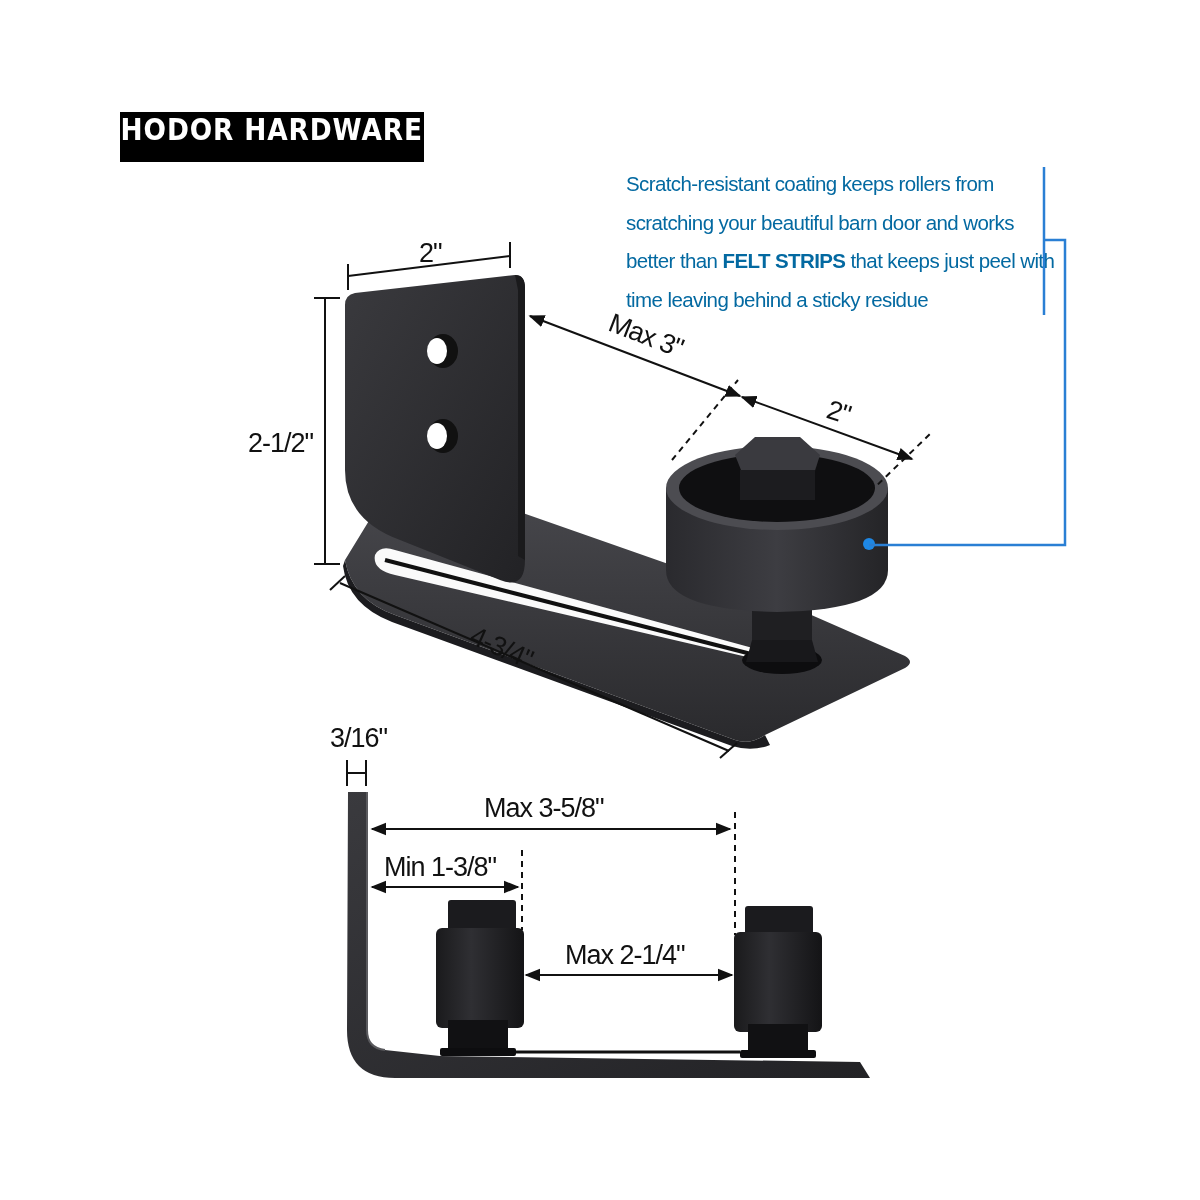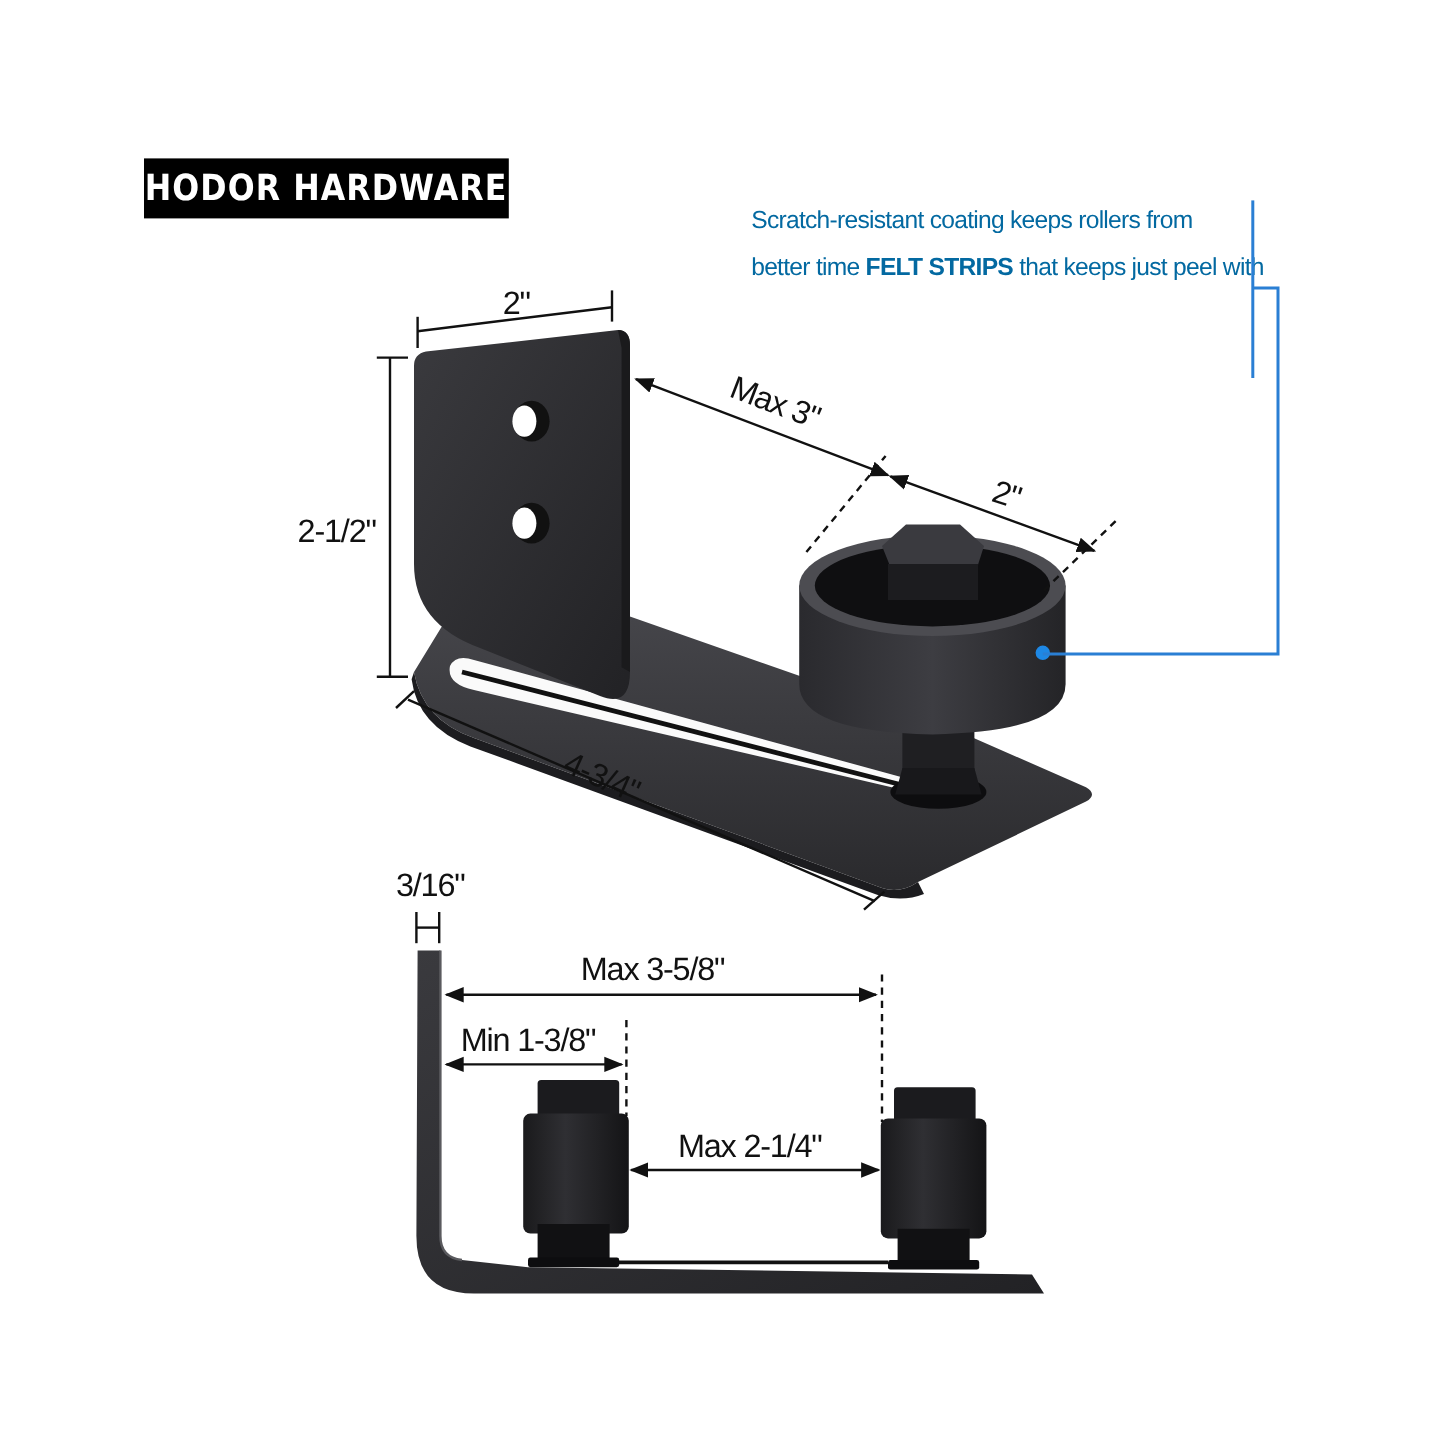--- a/index.html
+++ b/index.html
@@ -1,34 +1,36 @@
 <!DOCTYPE html>
 <html><head>
   <meta charset="utf-8">
   <style>
     html, body { margin: 0; padding: 0; background: #ffffff; }
     body { width: 1200px; height: 1200px; position: relative; overflow: hidden; font-family: "Liberation Sans", sans-serif; }
-    .brand-badge { position: absolute; left: 120px; top: 112px; width: 304px; height: 50px; background: #000; display: flex; align-items: center; justify-content: center; margin-top: 20px; }
+    .brand-badge { position: absolute; left: 120px; top: 112px; width: 304px; height: 50px; background: #000; display: flex; justify-content: center; }
     .brand-text { color: #fff; font-family: "DejaVu Sans", sans-serif; font-weight: bold; font-size: 30px; letter-spacing: 1px; transform: scaleX(0.88); white-space: nowrap; }
     .callout { position: absolute; left: 626px; top: 165px; width: 430px; font-size: 20.5px; line-height: 38.5px; color: #0369a1; letter-spacing: -0.6px; }
     .callout .line { display: block; white-space: nowrap; }
     .callout b { font-weight: bold; }
     svg.art { position: absolute; left: 0; top: 0; }
     .dim { font-family: "Liberation Sans", sans-serif; font-size: 27px; fill: #111; letter-spacing: -1px; }
   </style>
 </head>
 <body>
 
 <div class="brand-badge">
   <span class="brand-text">HODOR HARDWARE</span>
 </div>
 
 <div class="callout">
   <span class="line"><span>Scratch-resistant coating keeps rollers from</span></span>
-  <span class="line"><span>better time </span><b>FELT STRIPS</b><span> that keeps just peel with</span></span>
+  <span class="line"><span>scratching your beautiful barn door and works</span></span>
+  <span class="line"><span>better than </span><b>FELT STRIPS</b><span> that keeps just peel with</span></span>
+  <span class="line"><span>time leaving behind a sticky residue</span></span>
 </div>
 
 <svg class="art" width="1200" height="1200" viewBox="0 0 1200 1200">
   <defs>
     <linearGradient id="gPlate" x1="0" y1="0" x2="1" y2="1">
       <stop offset="0" stop-color="#3a3a3e"></stop>
       <stop offset="1" stop-color="#222225"></stop>
     </linearGradient>
     <linearGradient id="gBase" x1="0" y1="0" x2="0" y2="1">
       <stop offset="0" stop-color="#4a4a4f"></stop>

